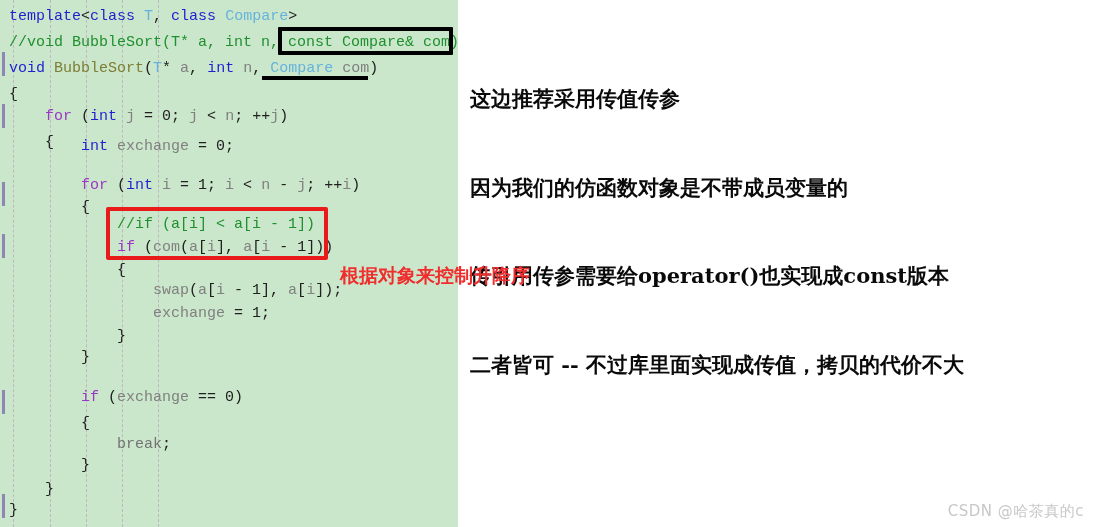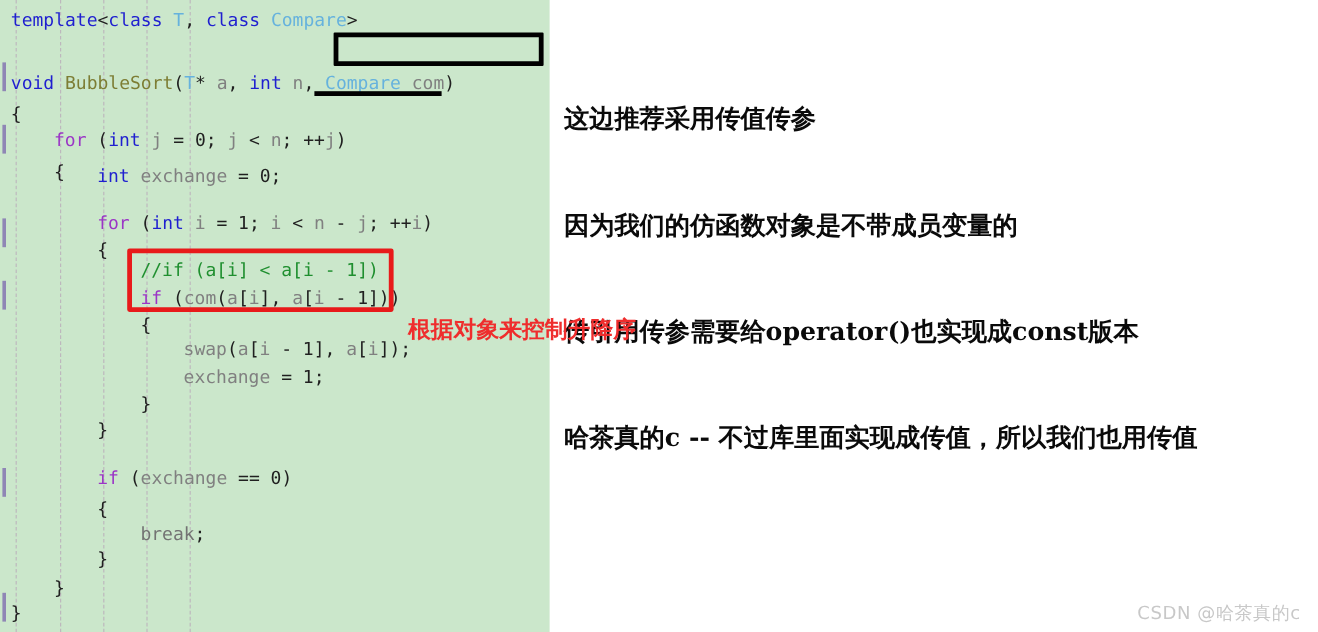--- a/index.html
+++ b/index.html
@@ -25,20 +25,21 @@
   
   .changebar{
     position:absolute;left:2px;width:3px;height:24px;background:#8f86b5;
   }
 
   .line{
     position:absolute;left:0;right:0;height:26px;line-height:26px;
     white-space:pre;
     padding-left:9px;
     color:#202020;
+    font-family:Liberation Mono, monospace;
   }          
   .ctrl     {color:#9b36c6;}          
   .cmt      {color:#1f8f2f;}
 
   
   #black-box{
     position:absolute;border:4px solid #000;border-radius:1px;
     left:278px;top:27px;width:175px;height:28px;box-sizing:border-box;
     pointer-events:none;
   }
@@ -87,20 +88,21 @@
 
   <div class="changebar" style="top:52px;"></div>
   <div class="changebar" style="top:104px;"></div>
   <div class="changebar" style="top:182px;"></div>
   <div class="changebar" style="top:234px;"></div>
   <div class="changebar" style="top:390px;"></div>
   <div class="changebar" style="top:494px;"></div>
 
   <div class="line" style="top:4px;"><span><span style="color: rgb(32, 32, 32);"></span><span style="color: rgb(31, 31, 208);">template</span><span style="color: rgb(32, 32, 32);">&lt;</span><span style="color: rgb(31, 31, 208);">class</span><span style="color: rgb(32, 32, 32);"> </span><span style="color: rgb(102, 178, 221);">T</span><span style="color: rgb(32, 32, 32);">, </span><span style="color: rgb(31, 31, 208);">class</span><span style="color: rgb(32, 32, 32);"> </span><span style="color: rgb(102, 178, 221);">Compare</span><span style="color: rgb(32, 32, 32);">&gt;</span></span></div>
 
+  <div class="line" style="top:30px;"><span class="cmt" style="color: rgb(31, 143, 47);">//void BubbleSort(T* a, int n, const Compare&amp; com)</span></div>
 
   <div class="line" style="top:56px;"><span><span style="color: rgb(32, 32, 32);"></span><span style="color: rgb(31, 31, 208);">void</span><span style="color: rgb(32, 32, 32);"> </span><span style="color: rgb(125, 125, 52);">BubbleSort</span><span style="color: rgb(32, 32, 32);">(</span><span style="color: rgb(102, 178, 221);">T</span><span style="color: rgb(32, 32, 32);">* </span><span style="color: rgb(128, 128, 128);">a</span><span style="color: rgb(32, 32, 32);">, </span><span style="color: rgb(31, 31, 208);">int</span><span style="color: rgb(32, 32, 32);"> </span><span style="color: rgb(128, 128, 128);">n</span><span style="color: rgb(32, 32, 32);">, </span><span style="color: rgb(102, 178, 221);">Compare</span><span style="color: rgb(32, 32, 32);"> </span><span style="color: rgb(128, 128, 128);">com</span><span style="color: rgb(32, 32, 32);">)</span></span></div>
 
   <div class="line" style="top:82px;"><span><span style="color: rgb(32, 32, 32);">{</span></span></div>
 
   <div class="line" style="top:104px;padding-left:45px;"><span><span style="color: rgb(32, 32, 32);"></span><span style="color: rgb(155, 54, 198);">for</span><span style="color: rgb(32, 32, 32);"> (</span><span style="color: rgb(31, 31, 208);">int</span><span style="color: rgb(32, 32, 32);"> </span><span style="color: rgb(128, 128, 128);">j</span><span style="color: rgb(32, 32, 32);"> = 0; </span><span style="color: rgb(128, 128, 128);">j</span><span style="color: rgb(32, 32, 32);"> &lt; </span><span style="color: rgb(128, 128, 128);">n</span><span style="color: rgb(32, 32, 32);">; ++</span><span style="color: rgb(128, 128, 128);">j</span><span style="color: rgb(32, 32, 32);">)</span></span></div>
 
   <div class="line" style="top:130px;padding-left:45px;"><span><span style="color: rgb(32, 32, 32);">{</span></span></div>
 
   <div class="line" style="top:156px;"><span></span></div>
@@ -139,20 +141,20 @@
 
   <div id="black-box"></div>
   <div id="black-underline"></div>
   <div id="red-box"></div>
 </div>
 
 <div id="note-black">
   <span class="note-line">这边推荐采用传值传参</span>
   <span class="note-line">因为我们的仿函数对象是不带成员变量的</span>
   <span class="note-line">传引用传参需要给operator()也实现成const版本</span>
-  <span class="note-line">哈茶真的c -- 不过库里面实现成传值，所以我们也用传值</span>
+  <span class="note-line">二者皆可 -- 不过库里面实现成传值，拷贝的代价不大</span>
 </div>
 
 <div id="note-red">
   <span class="note-line">根据对象来控制升降序</span>
 </div>
 
 <div id="watermark">CSDN @哈茶真的c</div>
 
 </body></html>

